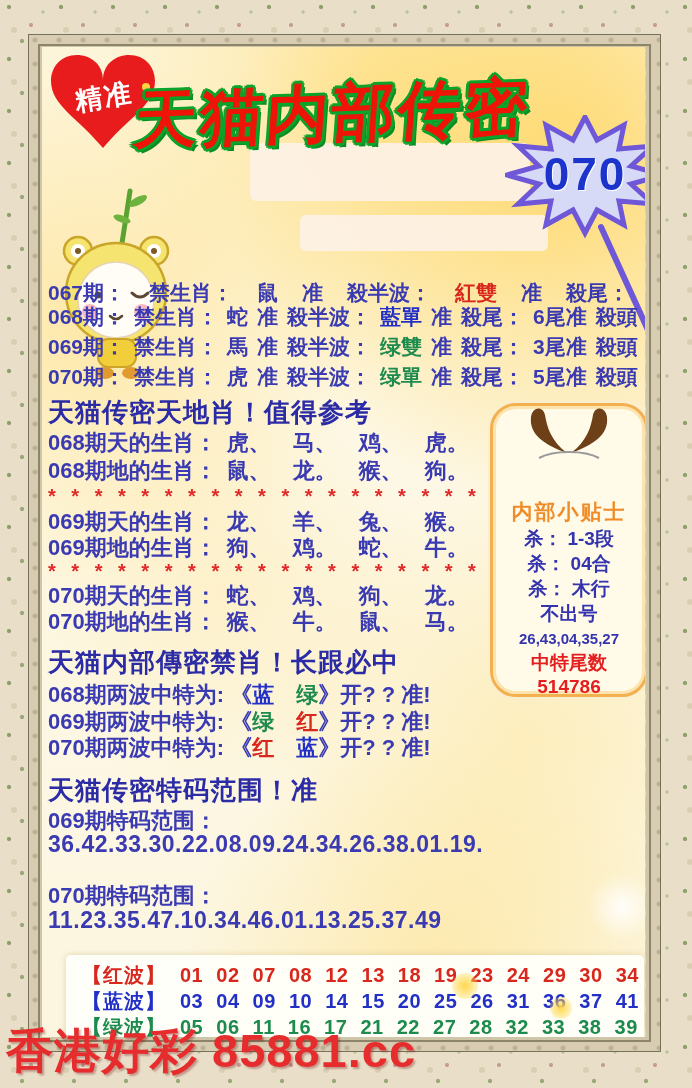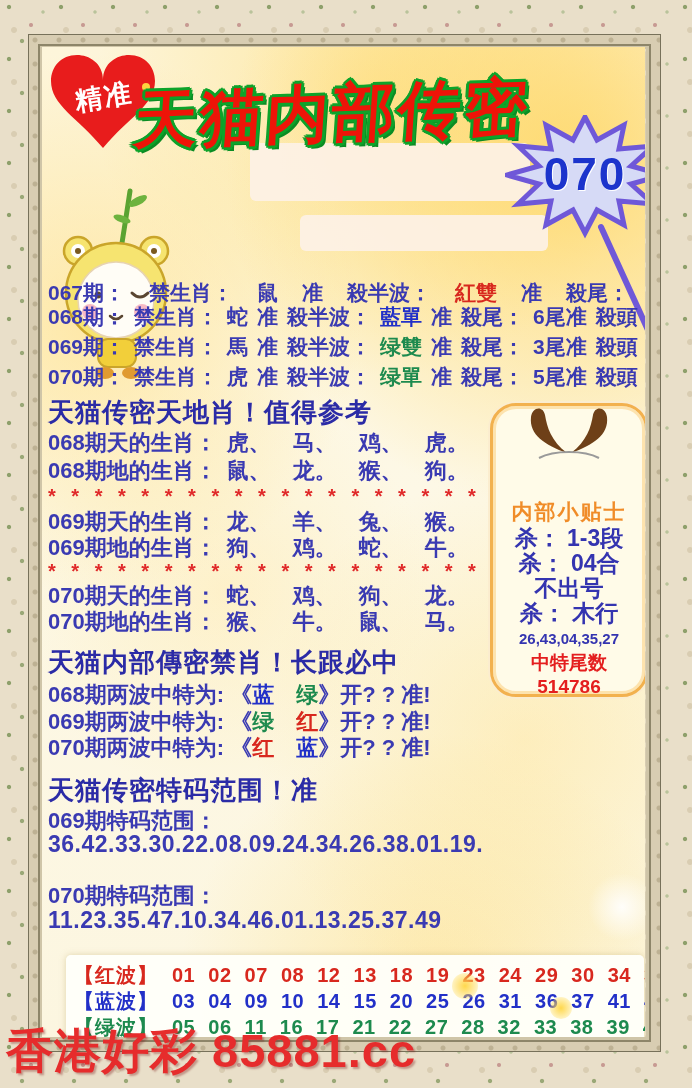--- a/index.html
+++ b/index.html
@@ -75,31 +75,31 @@
   .range-label{font-size:22px;}
   .range-nums{font-size:23px;letter-spacing:.5px;}
 
   .tips{
     left:448px;top:356px;width:152px;height:288px;
     background:#fffbe8;border:3px solid #f2b14e;border-radius:26px;
     box-shadow:inset 0 0 0 3px #fde3ae, 0 0 0 2px #fbedcf;
     text-align:center;
   }
   .tips-title{color:#f08c28;font-size:21px;font-weight:900;letter-spacing:2px;margin-top:92px;}
-  .tips-line{color:#3434b0;font-size:23px;font-weight:900;line-height:25px;}
+  .tips-line{color:#3434b0;font-size:19px;font-weight:900;line-height:25px;}
   .tips-line.small{font-size:15px;letter-spacing:0;}
   .tips-red{color:#e41e1e;font-size:19px;font-weight:900;line-height:24px;}
   .tips-ornament{position:absolute;left:16px;top:-6px;width:120px;height:62px;}
 
   .wave-box{
     left:24px;top:908px;width:578px;height:84px;
     background:rgba(255,255,250,.95);border-radius:5px;padding-top:7px;
     box-shadow:0 0 6px rgba(200,180,120,.5);
   }
-  .wave-row{display:flex;font-size:20px;font-weight:900;line-height:26px;padding-left:8px;white-space:nowrap;}
+  .wave-row{display:flex;font-size:20px;font-weight:900;line-height:26px;padding-left:16px;white-space:nowrap;}
   .wave-label{margin-right:14px;letter-spacing:1px;}
   .wave-nums{word-spacing:7px;letter-spacing:.5px;}
 
   .watermark{
     position:absolute;left:6px;top:1020px;z-index:60;white-space:nowrap;
     font-size:47px;font-weight:900;color:#e62c2c;letter-spacing:1px;
     text-shadow:2px 2px 2px rgba(120,20,20,.35);
   }
   .sparkle{position:absolute;border-radius:50%;}
 </style>
@@ -218,22 +218,22 @@
 
   <div class="abs tips">
     <svg class="tips-ornament" viewBox="0 0 120 60">
       <path d="M58,52 C36,44 20,34 22,16 C23,6 34,4 36,14 C38,26 42,40 58,52 Z" fill="#6e4018"></path>
       <path d="M62,52 C84,44 100,34 98,16 C97,6 86,4 84,14 C82,26 78,40 62,52 Z" fill="#6e4018"></path>
       <path d="M30,57 C45,49 75,49 90,57" stroke="#9a9a9a" stroke-width="2" fill="none"></path>
     </svg>
     <div class="tips-title">内部小贴士</div>
     <div class="tips-line">杀：  1-3段</div>
     <div class="tips-line">杀：  04合</div>
+    <div class="tips-line">杀：  木行</div>
     <div class="tips-line">不出号</div>
-    <div class="tips-line">杀：  木行</div>
     <div class="tips-line small">26,43,04,35,27</div>
     <div class="tips-red">中特尾数</div>
     <div class="tips-red">514786</div>
   </div>
 
   <div class="abs sec-header h26" style="left:6px;top:598px;">天猫内部傳密禁肖！长跟必中</div>
   <div class="abs row-blue duo-row" style="left:6px;top:633px;"><span>068期两波中特为: 《</span><span class="wv t-blue">蓝</span><span>　</span><span class="wv t-green">绿</span><span>》开? ? 准!</span></div>
   <div class="abs row-blue duo-row" style="left:6px;top:660px;"><span>069期两波中特为: 《</span><span class="wv t-green">绿</span><span>　</span><span class="wv t-red">红</span><span>》开? ? 准!</span></div>
   <div class="abs row-blue duo-row" style="left:6px;top:686px;"><span>070期两波中特为: 《</span><span class="wv t-red">红</span><span>　</span><span class="wv t-blue">蓝</span><span>》开? ? 准!</span></div>
 

